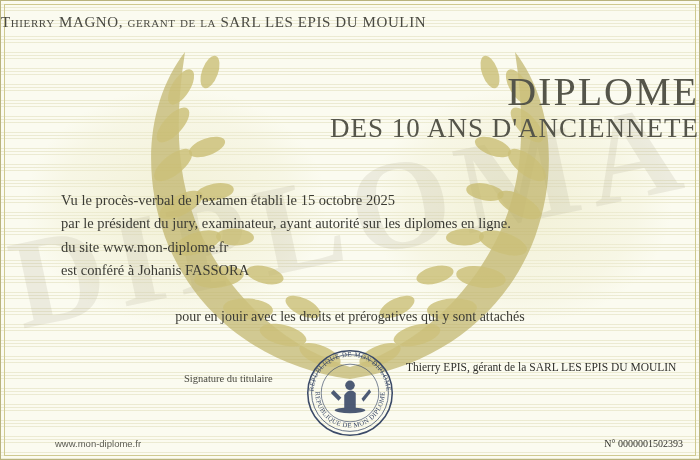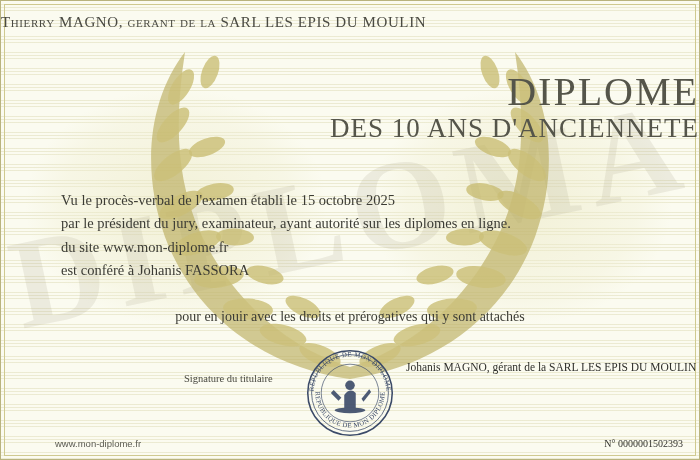--- a/index.html
+++ b/index.html
@@ -187,21 +187,21 @@
   <div class="body-text">
     <div>Vu le procès-verbal de l'examen établi le 15 octobre 2025</div>
     <div>par le président du jury, examinateur, ayant autorité sur les diplomes en ligne.</div>
     <div>du site www.mon-diplome.fr</div>
     <div>est conféré à Johanis FASSORA</div>
   </div>
 
   <div class="enjoy">pour en jouir avec les droits et prérogatives qui y sont attachés</div>
 
   <div class="sig-left">Signature du titulaire</div>
-  <div class="sig-right">Johanis MAGNO, gérant de la SARL LES EPIS DU MOULIN</div>
+  <div class="sig-right">Thierry EPIS, gérant de la SARL LES EPIS DU MOULIN</div>
 
   <svg class="seal" viewBox="0 0 100 100">
     <defs>
       <path id="sealArc" d="M 12,50 A 38,38 0 1 1 88,50"></path>
       <path id="sealArcBottom" d="M 14,50 A 36,36 0 0 0 86,50"></path>
     </defs>
     <circle cx="50" cy="50" r="44" fill="none" stroke="#3b4a68" stroke-width="1.6"></circle>
     <circle cx="50" cy="50" r="40" fill="none" stroke="#3b4a68" stroke-width="0.8"></circle>
     <circle cx="50" cy="50" r="30" fill="none" stroke="#3b4a68" stroke-width="0.7"></circle>
     <text class="seal-text">

